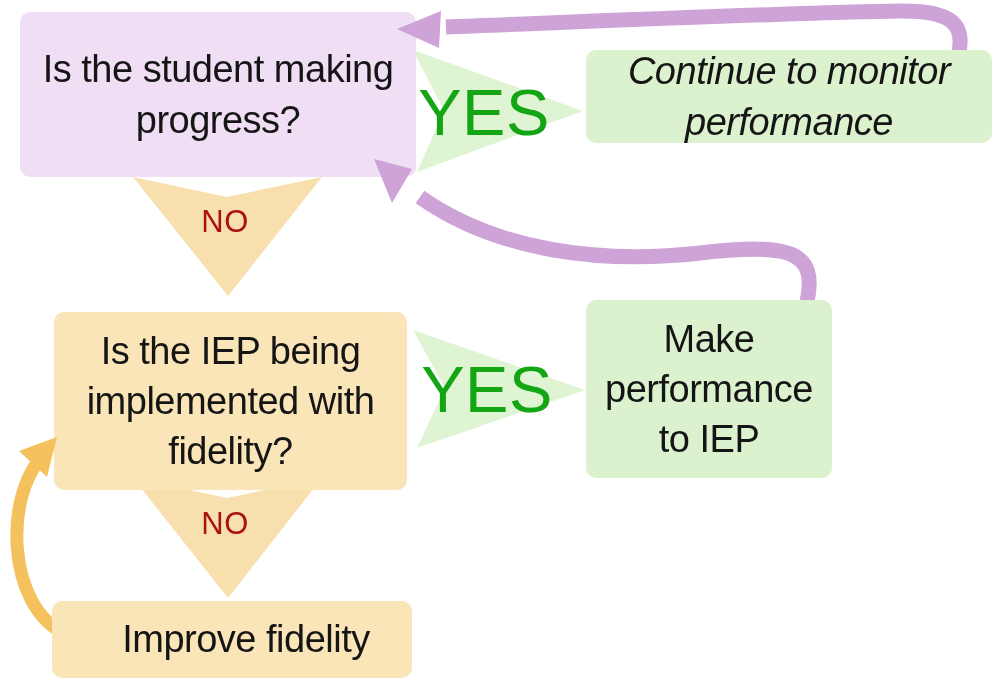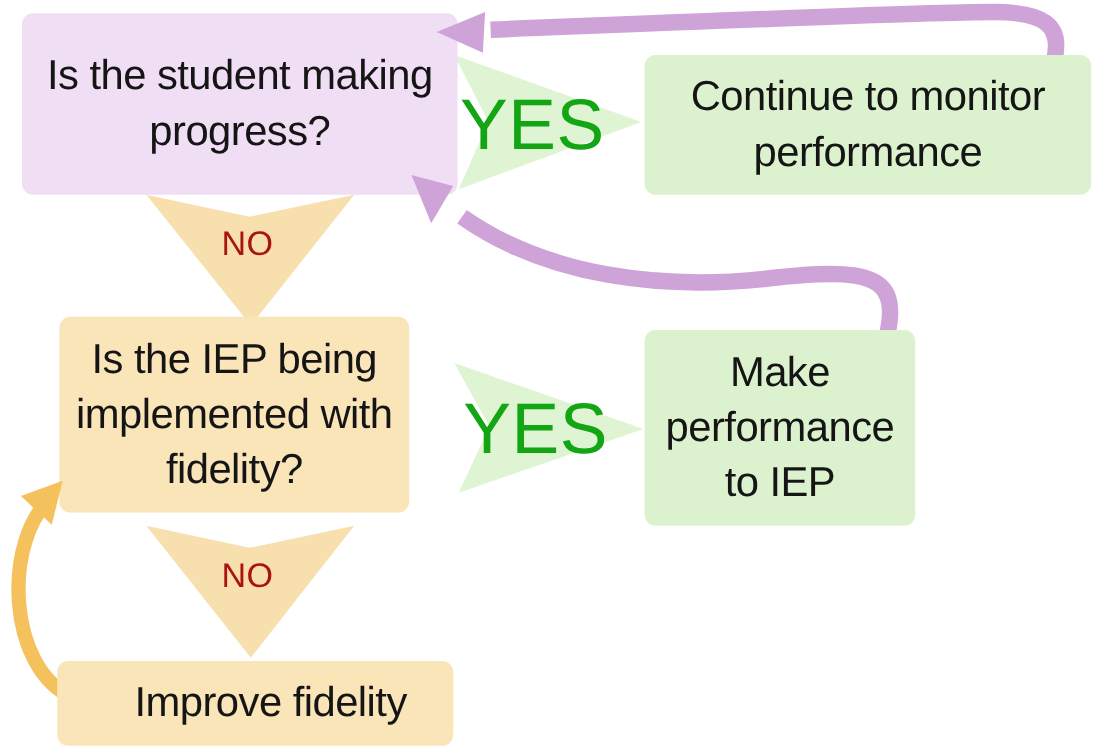--- a/index.html
+++ b/index.html
@@ -33,22 +33,22 @@
     font-size: 38px;
     line-height: 1.32;
     letter-spacing: -0.5px;
     padding: 0 12px;
   }
   .box--purple { background: var(--purple_box, #F0DEF4); }
   .box--green  { background: var(--green_box,  #DCF2CF); }
   .box--orange { background: var(--orange_box, #FAE5B9); }
 
   #box-progress { left: 20px;  top: 12px;  width: 396px; height: 165px; }
-  #box-monitor  { left: 586px; top: 50px;  width: 406px; height: 127px; }
-  #box-fidelity { left: 54px;  top: 288px; width: 318px; height: 178px; align-items: center; }
+  #box-monitor  { left: 586px; top: 50px;  width: 406px; height: 93px; font-style: italic; }
+  #box-fidelity { left: 54px;  top: 312px; width: 353px; height: 178px; align-items: center; }
   #box-adjust   { left: 586px; top: 300px; width: 246px; height: 178px; }
   #box-improve  { left: 52px;  top: 601px; width: 360px; height: 77px; padding-left: 40px;  }
 
   .conn-label {
     position: absolute;
     display: flex;
     align-items: center;
     justify-content: center;
     letter-spacing: 0.5px;
   }

